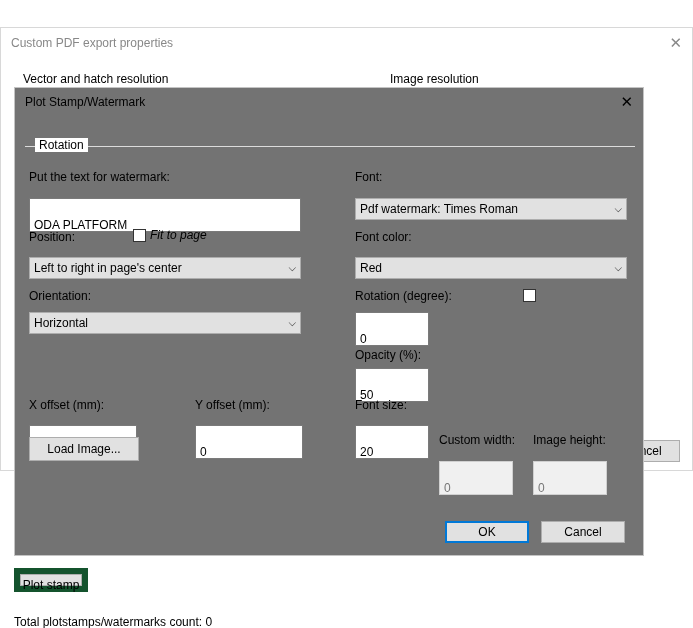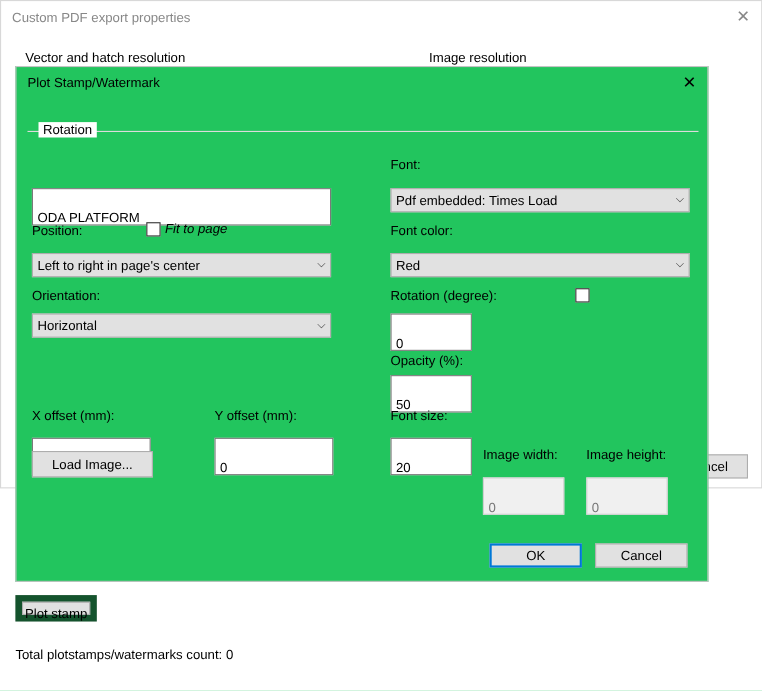--- a/index.html
+++ b/index.html
@@ -1,33 +1,33 @@
 <!DOCTYPE html>
 <html><head>
 <meta charset="utf-8">
 <style>
   * { box-sizing: border-box; font-family: "Segoe UI", Tahoma, sans-serif; font-size: 12px; }
   body { margin: 0; padding: 0; background: #fff; color: #000; width: 693px; height: 628px; position: relative; }
-  .parent-window { width: 693px; height: 444px; border: 1px solid #d8d8d8; position: relative; background:#fff;}
+  .parent-window { width: 693px; height: 444px; border: 1px solid #d8d8d8; position: relative; background:#fff;margin-top:27px;}
   .parent-title { height: 30px; line-height: 30px; padding: 0 10px; color: #888; display: flex; justify-content: space-between; align-items: center; }
   .parent-title .close { font-size: 15px; color: #888; }
   .bg-group-label { position: absolute; color: #000; }
   .vector-label { top: 44px; left: 22px; }
   .image-label  { top: 44px; left: 389px; }
 
   .plot-stamp-btn { position:absolute; left:13px; top:540px; width:74px; height:24px; border:6px solid #14532d; background:#e1e1e1; text-align:center; line-height:20px; }
   .plot-stamp-inner { width:100%; height:100%; border:1px solid #adadad; line-height:20px;}
 
   .total-count { position:absolute; left:13px; top:587px; }
 
   .parent-buttons { position:absolute; right:12px; bottom:8px; display:flex; gap:8px; }
   .btn { width:74px; height:22px; border:1px solid #adadad; background:#e1e1e1; text-align:center; line-height:20px; cursor:default;}
 
   
-  .dialog { position:absolute; left:13px; top:59px; width:630px; height:469px; border:1px solid #c4c4c4; background:#22c55e; }
+  .dialog { position:absolute; left:13px; top:59px; width:630px; height:469px; border:1px solid #c4c4c4; background:#737373; }
   .dialog-title { height:28px; display:flex; justify-content:space-between; align-items:center; padding:0 10px; }
   .dialog-title .x { font-size:15px; font-weight:400; }
   .fieldset { position:absolute; left:10px; top:58px; width:610px; border-top:1px solid #dcdcdc; }
   .fieldset-label { position:absolute; left:20px; top:50px; background:#fff; padding:0 4px; color:#000;}
 
   .lbl { position:absolute; color:#000; }
   .input { position:absolute; height:22px; border:1px solid #7a7a7a; background:#fff; padding:16px 4px; line-height:20px; }
   .select { position:absolute; height:22px; border:1px solid #adadad; background:#e1e1e1; padding:0 4px; line-height:20px; display:flex; justify-content:space-between; align-items:center;}
   .select .chev { font-size:10px; color:#333; }
   .chk { position:absolute; display:flex; align-items:center; gap:4px;font-style:italic;}
@@ -63,20 +63,21 @@
 
   <div class="dialog">
     <div class="dialog-title">
       <span>Plot Stamp/Watermark</span>
       <span class="x">✕</span>
     </div>
 
     <div class="fieldset"></div>
     <span class="fieldset-label">Rotation</span>
 
+    <span class="lbl" style="left:14px; top:82px;">Put the text for watermark:</span>
     <div class="input" style="left:14px; top:110px; width:272px;">ODA PLATFORM</div>
 
     <span class="lbl" style="left:14px; top:142px;">Position:</span>
     <div class="chk" style="left:118px; top:140px;">
       <div class="box"></div>
       <span>Fit to page</span>
     </div>
     <div class="select" style="left:14px; top:169px; width:272px;">
       <span>Left to right in page's center</span>
       <span class="chev">⌵</span>
@@ -91,21 +92,21 @@
     <span class="lbl" style="left:14px; top:310px;">X offset (mm):</span>
     <div class="input" style="left:14px; top:337px; width:108px;">0</div>
 
     <span class="lbl" style="left:180px; top:310px;">Y offset (mm):</span>
     <div class="input" style="left:180px; top:337px; width:108px;">0</div>
 
     <div class="load-btn" style="left:14px; top:349px;">Load Image...</div>
 
     <span class="lbl" style="left:340px; top:82px;">Font:</span>
     <div class="select" style="left:340px; top:110px; width:272px;">
-      <span>Pdf embedded: Times Load</span>
+      <span>Pdf watermark: Times Roman</span>
       <span class="chev">⌵</span>
     </div>
 
     <span class="lbl" style="left:340px; top:142px;">Font color:</span>
     <div class="select" style="left:340px; top:169px; width:272px;">
       <span>Red</span>
       <span class="chev">⌵</span>
     </div>
 
     <span class="lbl" style="left:340px; top:201px;">Rotation (degree):</span>
@@ -113,21 +114,21 @@
       <div class="box"></div>
     </div>
     <div class="input" style="left:340px; top:224px; width:74px;">0</div>
 
     <span class="lbl" style="left:340px; top:260px;">Opacity (%):</span>
     <div class="input" style="left:340px; top:280px; width:74px;">50</div>
 
     <span class="lbl" style="left:340px; top:310px;">Font size:</span>
     <div class="input" style="left:340px; top:337px; width:74px;">20</div>
 
-    <span class="lbl" style="left:424px; top:345px;">Image width:</span>
+    <span class="lbl" style="left:424px; top:345px;">Custom width:</span>
     <span class="lbl" style="left:518px; top:345px;">Image height:</span>
     <div class="input readonly" style="left:424px; top:373px; width:74px;">0</div>
     <div class="input readonly" style="left:518px; top:373px; width:74px;">0</div>
 
     <div class="dlg-buttons">
       <div class="dlg-ok">OK</div>
       <div class="dlg-cancel">Cancel</div>
     </div>
   </div>
 </div>

